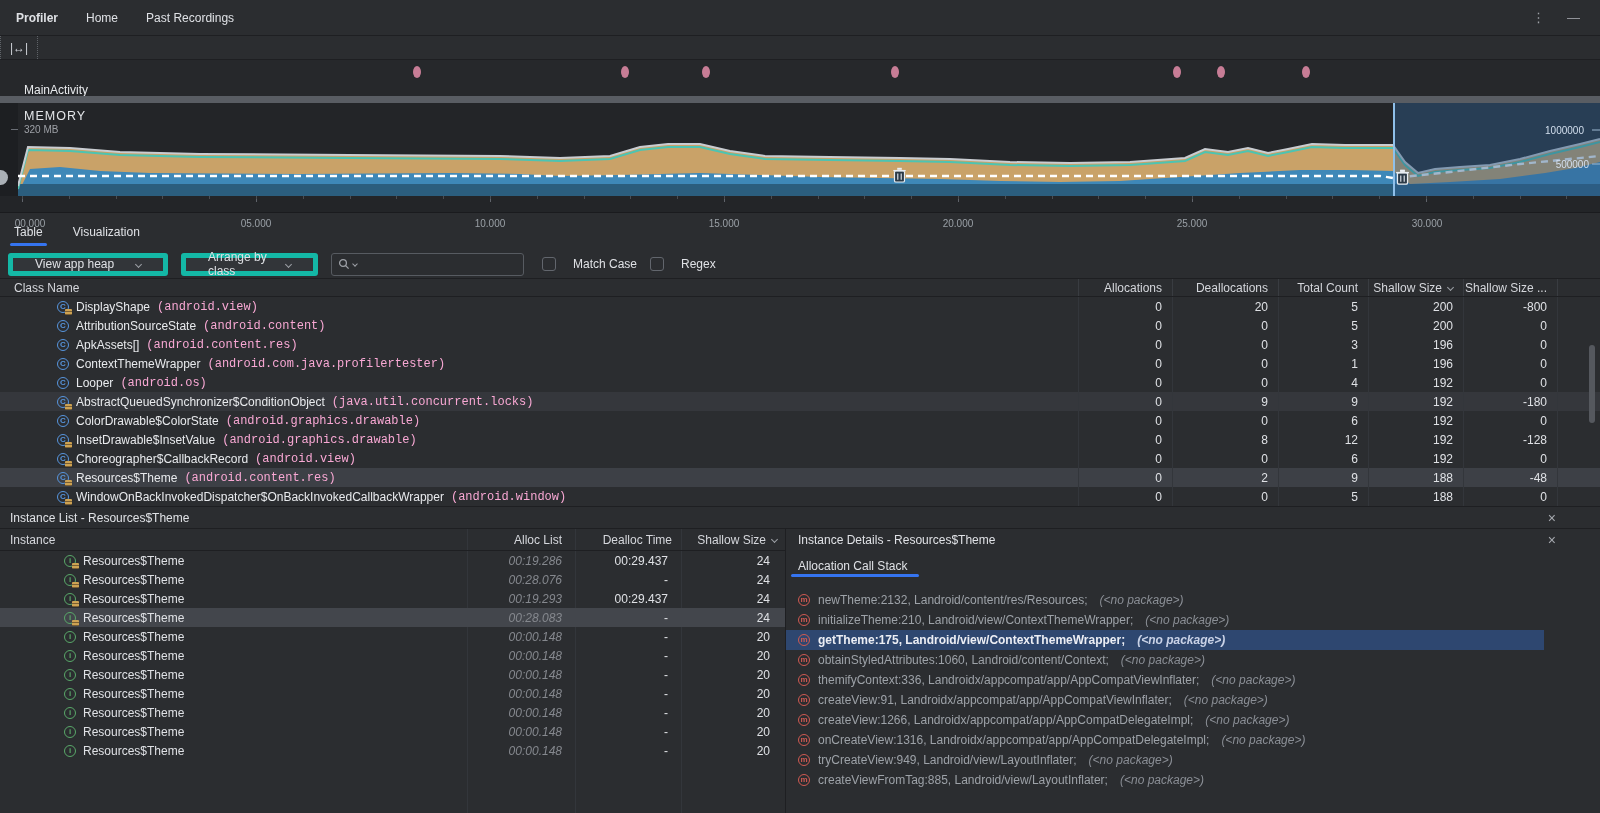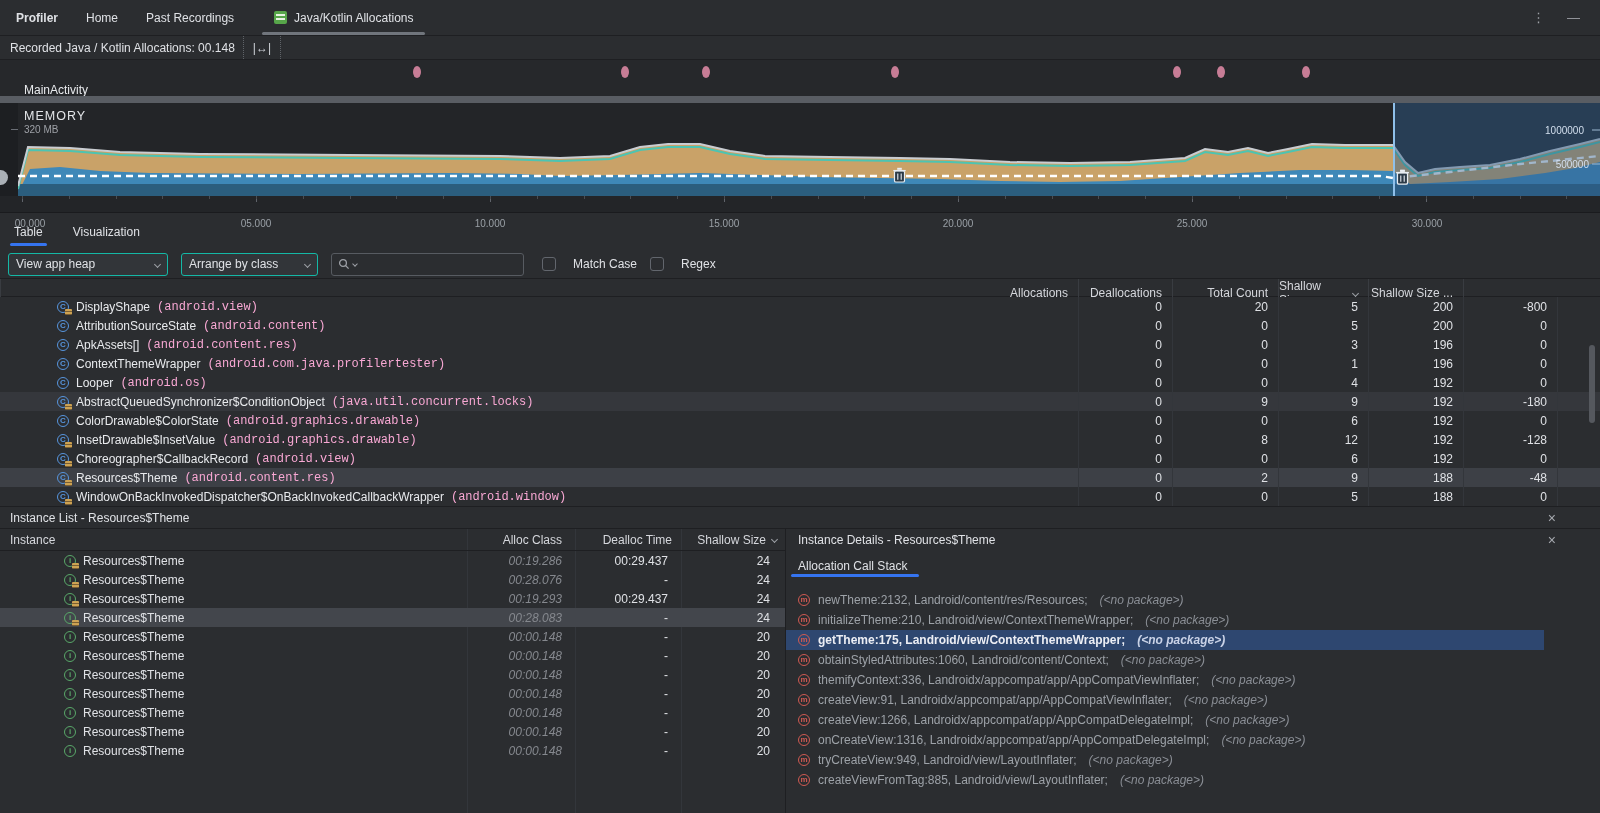--- a/index.html
+++ b/index.html
@@ -54,21 +54,21 @@
   .tick-minor { position:absolute; left:22px; right:0; top:0; height:3px; background:repeating-linear-gradient(90deg,#4a4d52 0 1px,transparent 1px 46.8px); }
   .axis-label { position:absolute; top:6px; transform:translateX(-50%);margin-top:16px; }
 
   
   .vtabs { height:37px; background:#2b2d30; display:flex; align-items:stretch; gap:30px; padding-left:14px; }
   .vtab { display:flex; align-items:center; position:relative; }
   .vtab.active::after { content:""; position:absolute; left:-4px; right:-4px; bottom:4px; height:3px; background:#3574f0; border-radius:2px; }
 
   
   .filterbar { height:28px; background:#2b2d30; display:flex; align-items:center; gap:13px; padding-left:8px; }
-  .select { height:23px; border:1px solid #14b8a6; border-radius:3px; background:#323539; display:flex; align-items:center; justify-content:space-between; padding:0 7px; }
+  .select { height:23px; border:5px solid #14b8a6; border-radius:3px; background:#323539; display:flex; align-items:center; justify-content:space-between; padding:0 22px; }
   .select .chev { margin-left:10px; width:5px; height:5px; }
   .sel-heap { width:160px; }
   .sel-arrange { width:137px; }
   .searchbox { height:23px; width:193px; border:1px solid #575b61; border-radius:3px; background:#2b2d30; display:flex; align-items:center; padding:0 6px; gap:3px; }
   .searchbox input { background:transparent; border:none; outline:none; color:#dfe1e5; width:130px; font-family:inherit; font-size:12px; }
   .mini-chev { width:4px; height:4px; border-right:1.2px solid #9da0a6; border-bottom:1.2px solid #9da0a6; transform:rotate(45deg); }
   .check-group { display:flex; align-items:center; gap:17px; }
   .checkbox { width:14px; height:14px; border:1.5px solid #62666d; border-radius:3px; background:#2b2d30; flex:none; }
   .cg-match { margin-left:5px; }
 
@@ -124,33 +124,27 @@
   .frame.sel { background:#2e4770; color:#eceef4; font-weight:bold; margin-right:56px; }
   .frame.sel .pkgi { color:#c9d2e6; }
 </style>
 </head>
 <body>
 
 <div class="topbar">
   <div class="menu-item first">Profiler</div>
   <div class="menu-item">Home</div>
   <div class="menu-item">Past Recordings</div>
-  <div class="app-tab">
-    <span class="alloc-ic"></span>
-    <span>Java/Kotlin Allocations</span>
-    <span class="tab-underline"></span>
-  </div>
   <div class="win-controls">
     <span class="kebab">⋮</span>
     <span class="minbtn">—</span>
   </div>
 </div>
 
 <div class="recbar">
-  <div class="label">Recorded Java / Kotlin Allocations: 00.148</div>
   <div class="sep-dotted"></div>
   <div class="range-btn">|↔|</div>
   <div class="sep-dotted"></div>
 </div>
 
 <div class="events">
   <div class="dot" style="left:413px"></div>
   <div class="dot" style="left:621px"></div>
   <div class="dot" style="left:702px"></div>
   <div class="dot" style="left:891px"></div>
@@ -257,20 +251,21 @@
     <span class="checkbox"></span>
     <span>Match Case</span>
   </div>
   <div class="check-group">
     <span class="checkbox"></span>
     <span>Regex</span>
   </div>
 </div>
 
 <div class="ctable-header">
+  <div class="hcell hname">Class Name</div>
   <div class="hcell hnum">Allocations</div>
   <div class="hcell hnum">Deallocations</div>
   <div class="hcell hnum">Total Count</div>
   <div class="hcell hnum">
     <span>Shallow Size</span>
     <span class="chev" style="width:5px;height:5px;"></span>
   </div>
   <div class="hcell hnum">Shallow Size ...</div>
   <div class="hcell hnum"></div>
 </div>
@@ -456,21 +451,21 @@
 </div>
 
 <div class="bottom">
 
   <div class="ipanel">
     <div class="collines" style="left:467px"></div>
     <div class="collines" style="left:575px"></div>
     <div class="collines" style="left:681px"></div>
     <div class="itable-header">
       <div class="hcell" style="padding-left:10px">Instance</div>
-      <div class="hcell" style="justify-content:flex-end;padding-right:12px">Alloc Class</div>
+      <div class="hcell" style="justify-content:flex-end;padding-right:12px">Alloc List</div>
       <div class="hcell" style="justify-content:flex-end;padding-right:8px">Dealloc Time</div>
       <div class="hcell" style="justify-content:flex-end;padding-right:8px;gap:6px">
         <span>Shallow Size</span>
         <span class="chev" style="width:5px;height:5px"></span>
       </div>
     </div>
     <div class="irow">
       <div class="iname iname-row">
           <span class="ring gicon">
             <span>i</span>

